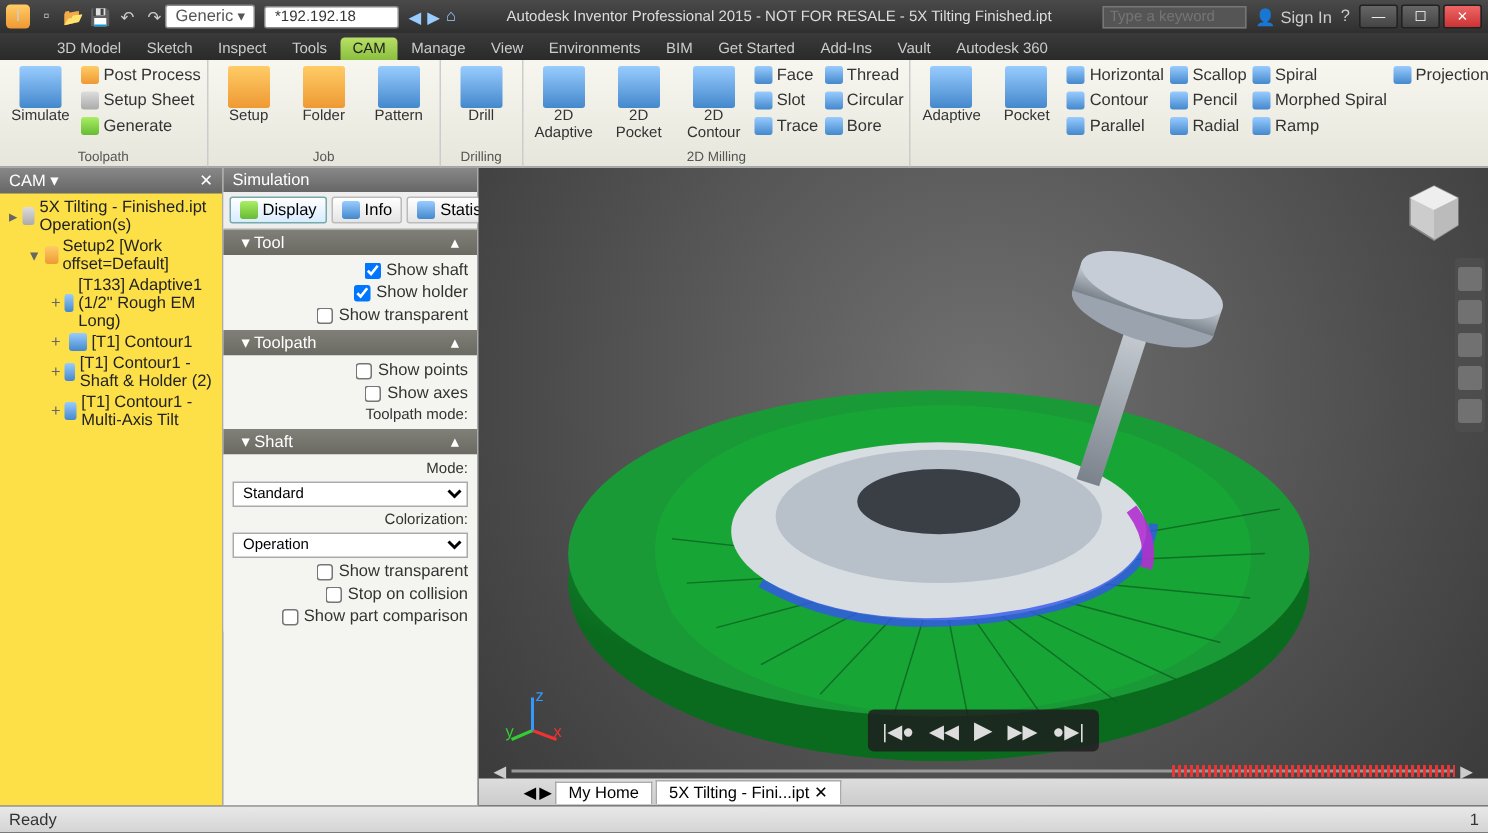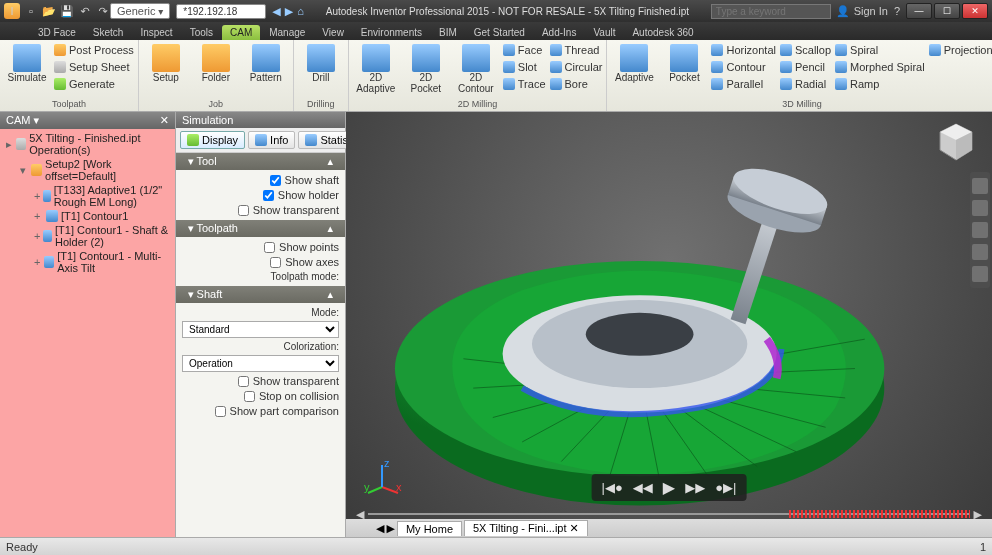--- a/index.html
+++ b/index.html
@@ -3,21 +3,21 @@
 <meta charset="utf-8">
 <style>
 * { margin: 0; padding: 0; box-sizing: border-box; font-family: "Segoe UI", Tahoma, sans-serif; font-size: 11px; }
 body { width: 992px; height: 555px; overflow: hidden; background: #5a5a5a; display: flex; flex-direction: column; }
 .titlebar { height: 22px; background: linear-gradient(#4a4a4a,#2f2f2f); display: flex; align-items: center; color: #ccc; padding: 0 4px; }
 .titlebar .qat { display: flex; gap: 4px; align-items: center; }
 .titlebar .qat span { width: 14px; height: 14px; display: inline-flex; align-items: center; justify-content: center; }
 .titlebar .addr { margin: 0 6px; background: #fff; color: #333; padding: 1px 6px; border: 1px solid #888; border-radius: 2px; font-size: 10px; min-width: 90px; }
 .titlebar .addrlbl { background: #fff; color: #555; padding: 1px 6px; border: 1px solid #888; border-radius: 2px; font-size: 10px; }
 .titlebar .title { flex: 1; text-align: center; font-size: 10px; color: #ddd; }
-.titlebar .search { background: #555; border: 1px solid #777; color: #aaa; padding: 1px 4px; width: 120px; font-size: 10px; }
+.titlebar .search { background: #555; border: 1px solid #777; color: #aaa; padding: 1px 4px; width: 96px; font-size: 10px; }
 .titlebar .winbtns { display: flex; gap: 2px; margin-left: 6px; }
 .titlebar .winbtns .btn { width: 26px; height: 16px; display: flex; align-items: center; justify-content: center; background: linear-gradient(#666,#444); border: 1px solid #222; border-radius: 2px; color: #fff; font-size: 9px; }
 .titlebar .winbtns .btn.close { background: linear-gradient(#e66,#c33); }
 .tabstrip { height: 18px; background: linear-gradient(#3a3a3a,#2a2a2a); display: flex; align-items: flex-end; padding-left: 30px; gap: 1px; }
 .tabstrip .tab { padding: 2px 8px; color: #ccc; font-size: 10px; cursor: pointer; }
 .tabstrip .tab.active { background: linear-gradient(#b8e066,#8bbf3f); color: #222; border-radius: 3px 3px 0 0; }
 .ribbon { height: 72px; background: linear-gradient(#f7f7f0,#e6e6dc); border-bottom: 1px solid #aaa; display: flex; }
 .ribbon .group { border-right: 1px solid #ccc; display: flex; flex-direction: column; padding: 2px 4px; }
 .ribbon .group .body { flex: 1; display: flex; align-items: flex-start; gap: 4px; }
 .ribbon .group .label { text-align: center; font-size: 9px; color: #555; padding-top: 1px; }
@@ -26,21 +26,21 @@
 .rbtn-lg .txt { font-size: 10px; text-align: center; line-height: 1.1; margin-top: 0; color: #333; }
 .rbtn-sm { display: flex; align-items: center; gap: 3px; height: 16px; cursor: pointer; font-size: 9px; color: #333; white-space: nowrap; }
 .rbtn-sm .ico { width: 12px; height: 12px; }
 .col { display: flex; flex-direction: column; gap: 1px; }
 .ico { display: inline-flex; align-items: center; justify-content: center; border-radius: 2px; }
 .ico.blue { background: linear-gradient(#9cf,#48c); }
 .ico.green { background: linear-gradient(#ae6,#6b3); }
 .ico.orange { background: linear-gradient(#fc6,#e93); }
 .ico.gray { background: linear-gradient(#ddd,#aaa); }
 .main { flex: 1; display: flex; min-height: 0; }
-.leftpanel { width: 176px; background: #fca5a5; border-right: 1px solid #aaa; display: flex; flex-direction: column; }
+.leftpanel { width: 149px; background: #fde047; border-right: 1px solid #aaa; display: flex; flex-direction: column; }
 .panelhdr { background: linear-gradient(#888,#666); color: #fff; font-size: 10px; padding: 2px 6px; display: flex; align-items: center; justify-content: space-between; }
 .tree { padding: 2px; font-size: 10px; color: #222; }
 .tree .node { padding: 1px 0 1px 4px; display: flex; align-items: center; gap: 3px; cursor: pointer; }
 .tree .node .tw { width: 9px; color: #666; }
 .tree .children { margin-left: 14px; }
 .tico { width: 12px; height: 12px; }
 .simpanel { width: 170px; background: #f4f4f0; border-right: 1px solid #aaa; display: flex; flex-direction: column; }
 .simtabs { display: flex; gap: 3px; padding: 3px 4px; background: #eee; border-bottom: 1px solid #ccc; }
 .simtab { border: 1px solid #bbb; background: linear-gradient(#fff,#e4e4e4); padding: 2px 6px; font-size: 10px; border-radius: 2px; cursor: pointer; display: flex; align-items: center; gap: 3px; }
 .simtab.active { background: linear-gradient(#fff,#d8ecff); border-color: #7aa; }
@@ -89,21 +89,21 @@
   <span style="margin:0 6px;color:#ccc;">👤 <span>Sign In</span></span>
   <span style="color:#ccc;">?</span>
   <div class="winbtns">
     <div class="btn">—</div>
     <div class="btn">☐</div>
     <div class="btn close">✕</div>
   </div>
 </div>
 
 <div class="tabstrip">
-  <div class="tab">3D Face</div>
+  <div class="tab">3D Model</div>
   <div class="tab">Sketch</div>
   <div class="tab">Inspect</div>
   <div class="tab">Tools</div>
   <div class="tab active">CAM</div>
   <div class="tab">Manage</div>
   <div class="tab">View</div>
   <div class="tab">Environments</div>
   <div class="tab">BIM</div>
   <div class="tab">Get Started</div>
   <div class="tab">Add-Ins</div>
@@ -258,21 +258,20 @@
             <span>Ramp</span>
           </div>
       </div>
       <div class="col">
         <div class="rbtn-sm">
             <div class="ico blue"></div>
             <span>Projection</span>
           </div>
       </div>
     </div>
-    <div class="label">3D Milling</div>
   </div>
 
 </div>
 
 <div class="main">
 
   <div class="leftpanel">
     <div class="panelhdr">
         <span><span>CAM</span> ▾</span>
         <span>✕</span>

